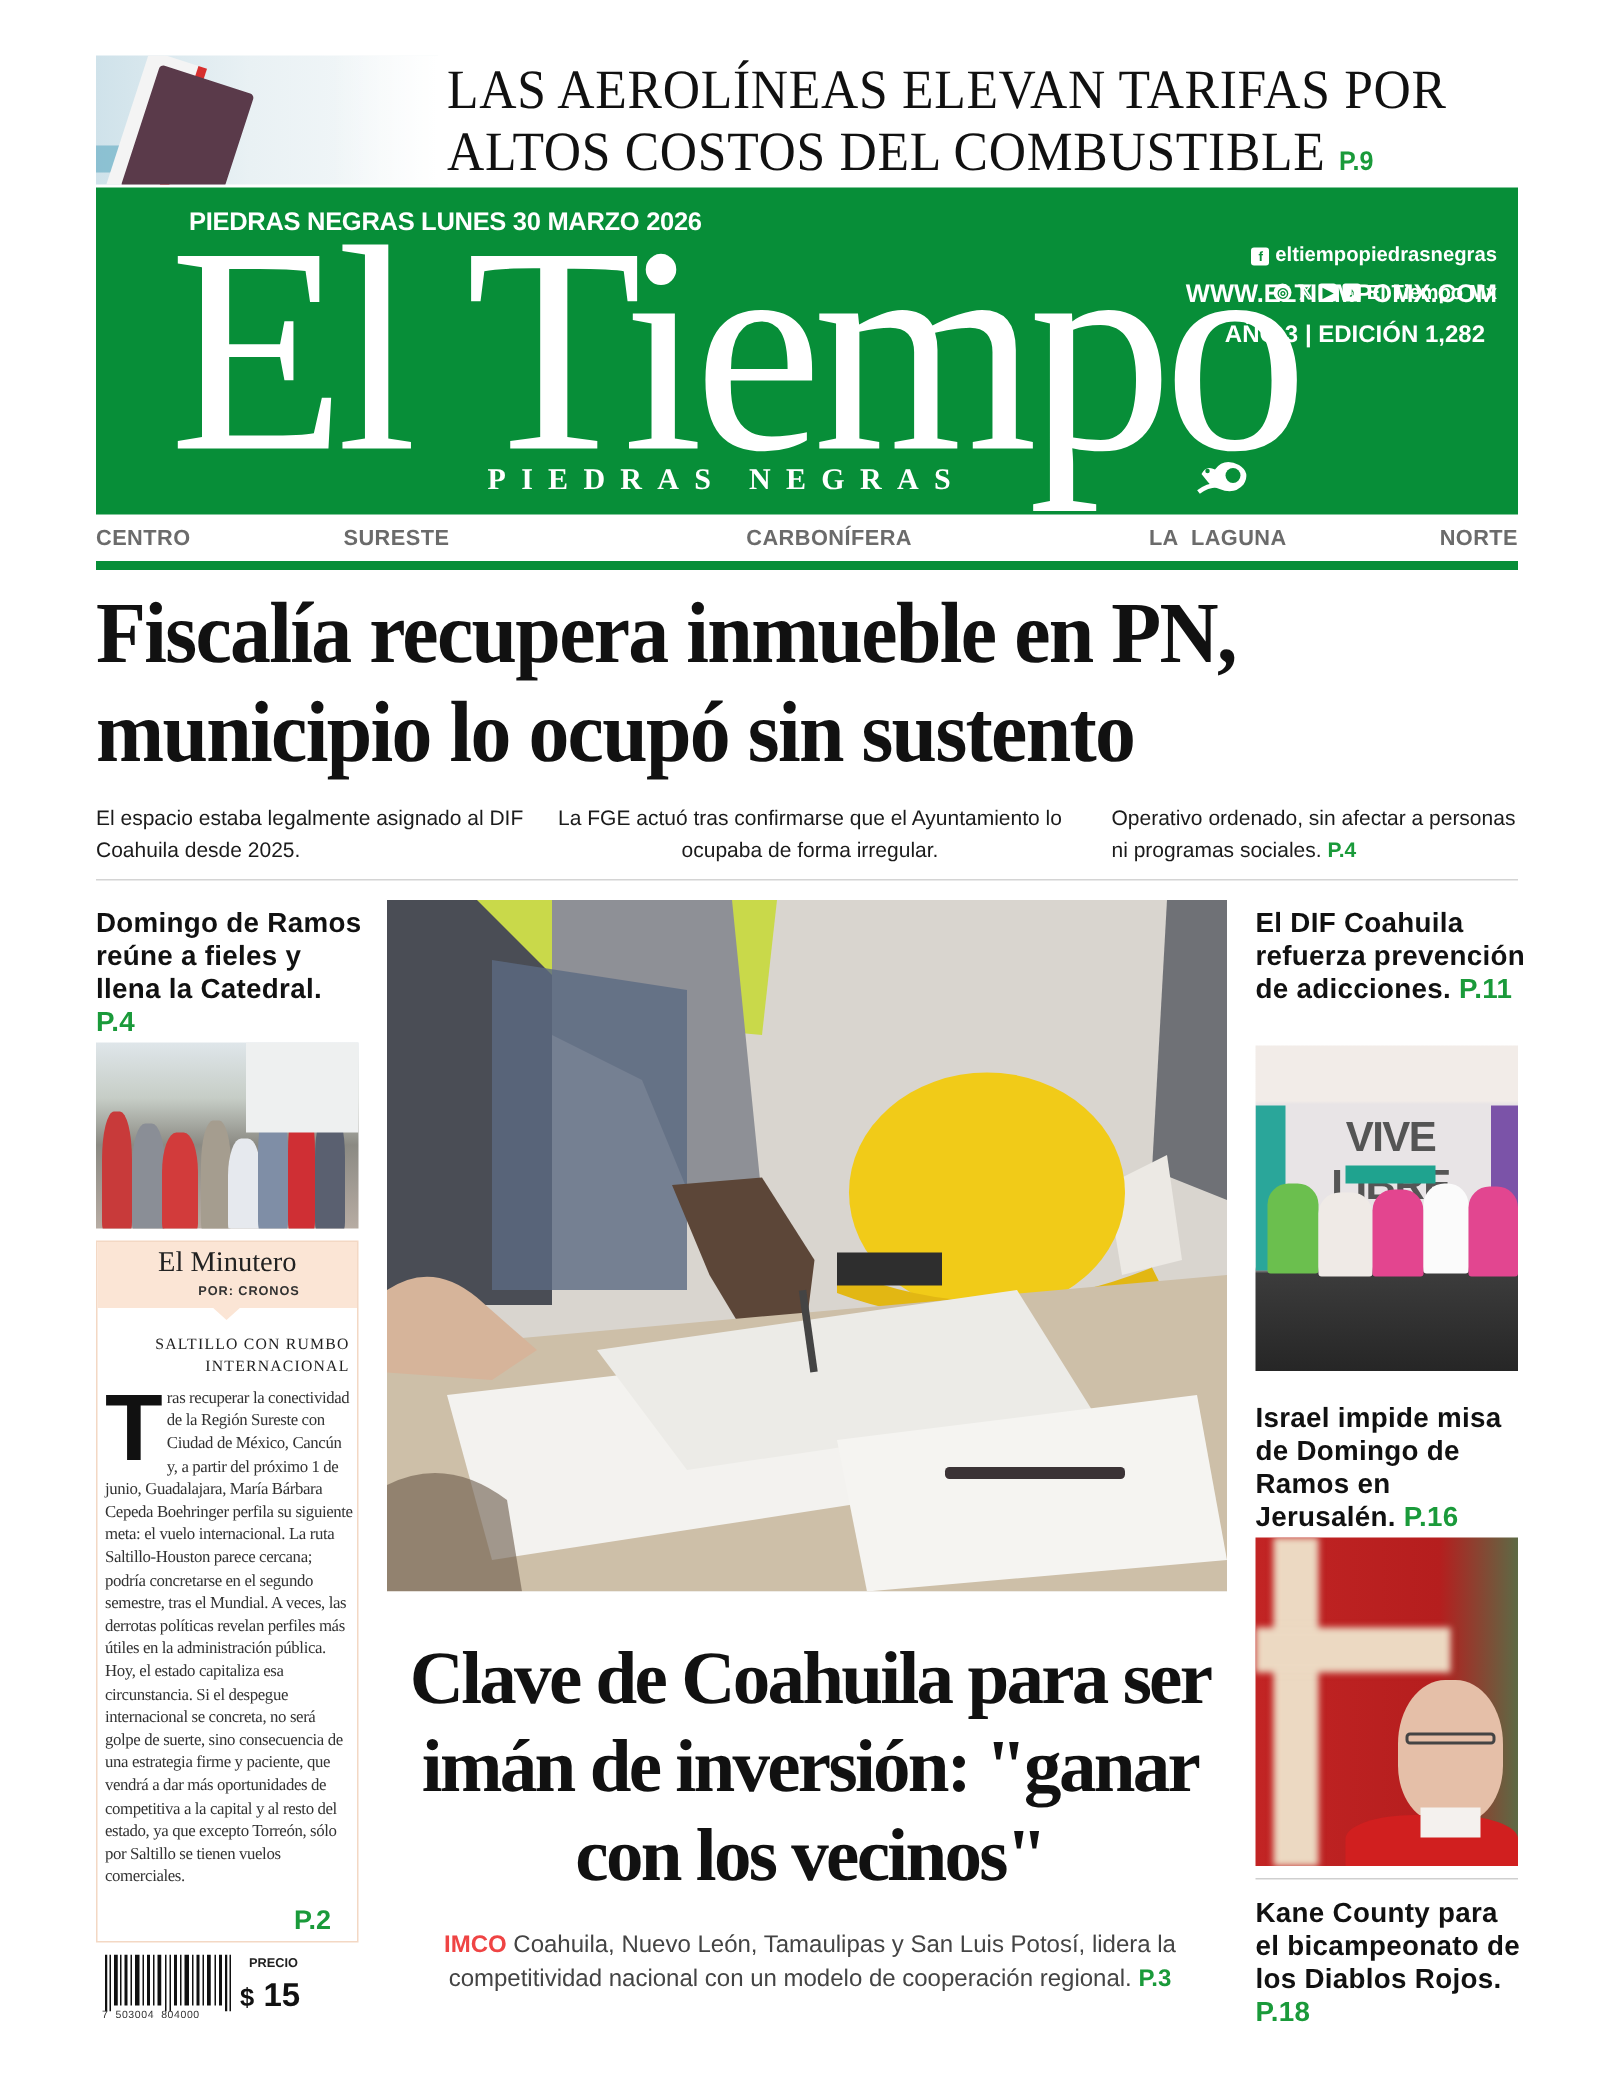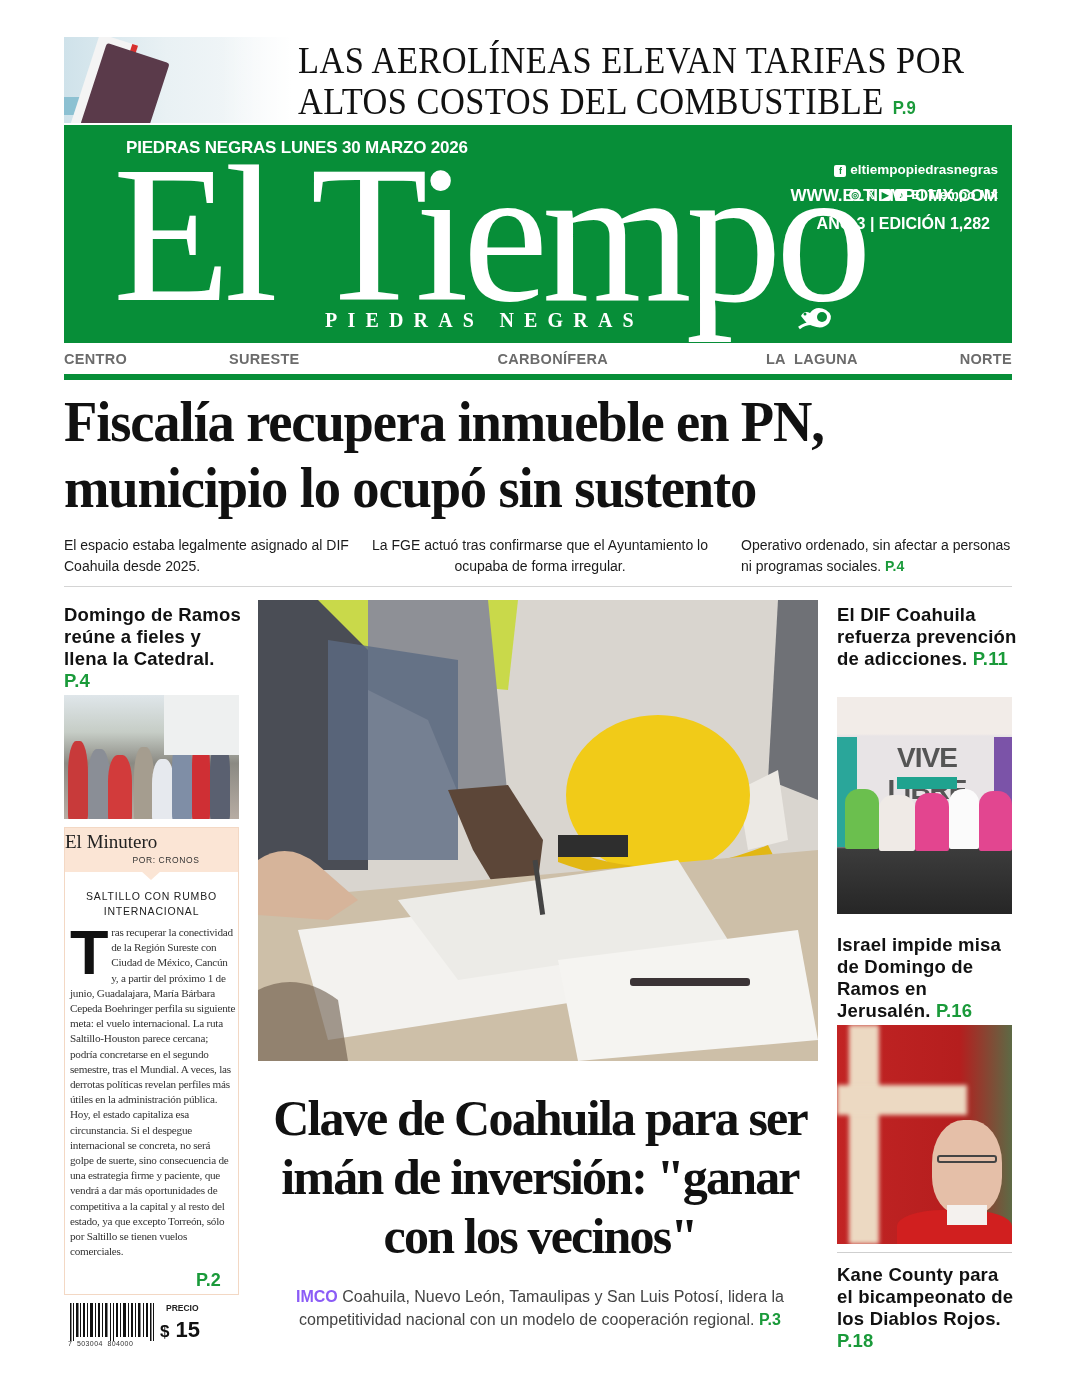--- a/index.html
+++ b/index.html
@@ -73,39 +73,39 @@
   .rule-r { left: 837px; top: 1252px; width: 175px; height: 1px; background: #cfcfcf; }
 
   
   .ph-main { left: 258px; top: 600px; width: 560px; height: 461px;
     background: linear-gradient(180deg, #d8d4cf 0%, #c3beb7 35%, #b9b1a5 55%, #e8e6e2 70%, #f1efec 100%); }
 
   
   .col-box { left: 64px; top: 827px; width: 175px; height: 468px; border: 1px solid #f3d8c4; background: #fff; }
   .col-head { left: 65px; top: 828px; width: 173px; height: 44px; background: #fbe5d5; }
   .col-notch { left: 141px; top: 871px; width: 0; height: 0; border-left: 10px solid transparent; border-right: 10px solid transparent; border-top: 9px solid #fbe5d5; }
-  .col-title { left: 65px; top: 831px; width: 173px; font-family: "Liberation Serif", serif; font-size: 19px; color: #222; }
-  .col-by { left: 65px; top: 855px; width: 202px; text-align: center; font-size: 8.5px; font-weight: normal; letter-spacing: .6px; color: #333; }
-  .col-kicker { left: 70px; top: 889px; width: 163px; text-align: center; font-size: 10.5px; letter-spacing: .8px; line-height: 15px; color: #222; }
+  .col-title { left: 65px; top: 831px; width: 173px; text-align: center; font-family: "Liberation Serif", serif; font-size: 19px; color: #222; }
+  .col-by { left: 65px; top: 855px; width: 202px; text-align: center; font-size: 8.5px; font-weight: bold; letter-spacing: .6px; color: #333; }
+  .col-kicker { left: 70px; top: 889px; width: 163px; text-align: right; font-size: 10.5px; letter-spacing: .8px; line-height: 15px; color: #222; font-family: Liberation Serif, serif; }
   .col-body { left: 70px; top: 925px; width: 166px; font-family: "Liberation Serif", serif; font-size: 11.2px; line-height: 15.2px; color: #333; letter-spacing: -.25px; }
   .col-body .drop { float: left; font-family: "Liberation Sans", sans-serif; font-weight: bold; font-size: 63px; line-height: 50px; height: 56px; margin: 2px 3px 0 0; color: #111; }
   .col-pg { left: 196px; top: 1270px; font-weight: bold; font-size: 18px; color: #1a9a3a; }
 
   
   .barcode { left: 70px; top: 1303px; width: 84px; height: 38px; }
   .bc-num { left: 68px; top: 1340px; font-size: 7px; color: #333; letter-spacing: .4px; }
   .price-label { left: 166px; top: 1303px; font-size: 8.5px; font-weight: bold; color: #222; }
   .price { left: 160px; top: 1317px; font-size: 22px; font-weight: bold; color: #111; }
   .price .cur { font-size: 17px; }
 
   
   .sec-head { left: 262px; top: 1089px; width: 556px; text-align: center; font-family: "Liberation Serif", serif;
     font-weight: bold; font-size: 50px; line-height: 59px; letter-spacing: -1.8px; color: #111; }
   .sec-deck { left: 266px; top: 1286px; width: 548px; text-align: center; font-size: 16px; line-height: 22.5px; color: #444; }
-  .sec-deck .lead { color: #8b5cf6; font-weight: bold; }
+  .sec-deck .lead { color: #ef4444; font-weight: bold; }
   .sec-deck .pg { color: #1a9a3a; font-weight: bold; }
 </style>
 </head>
 <body>
 
 <div class="abs teaser-img photo">
   <div class="sea"></div>
   <div class="ticket"></div>
   <div class="passport"></div>
   <div class="fade"></div>

